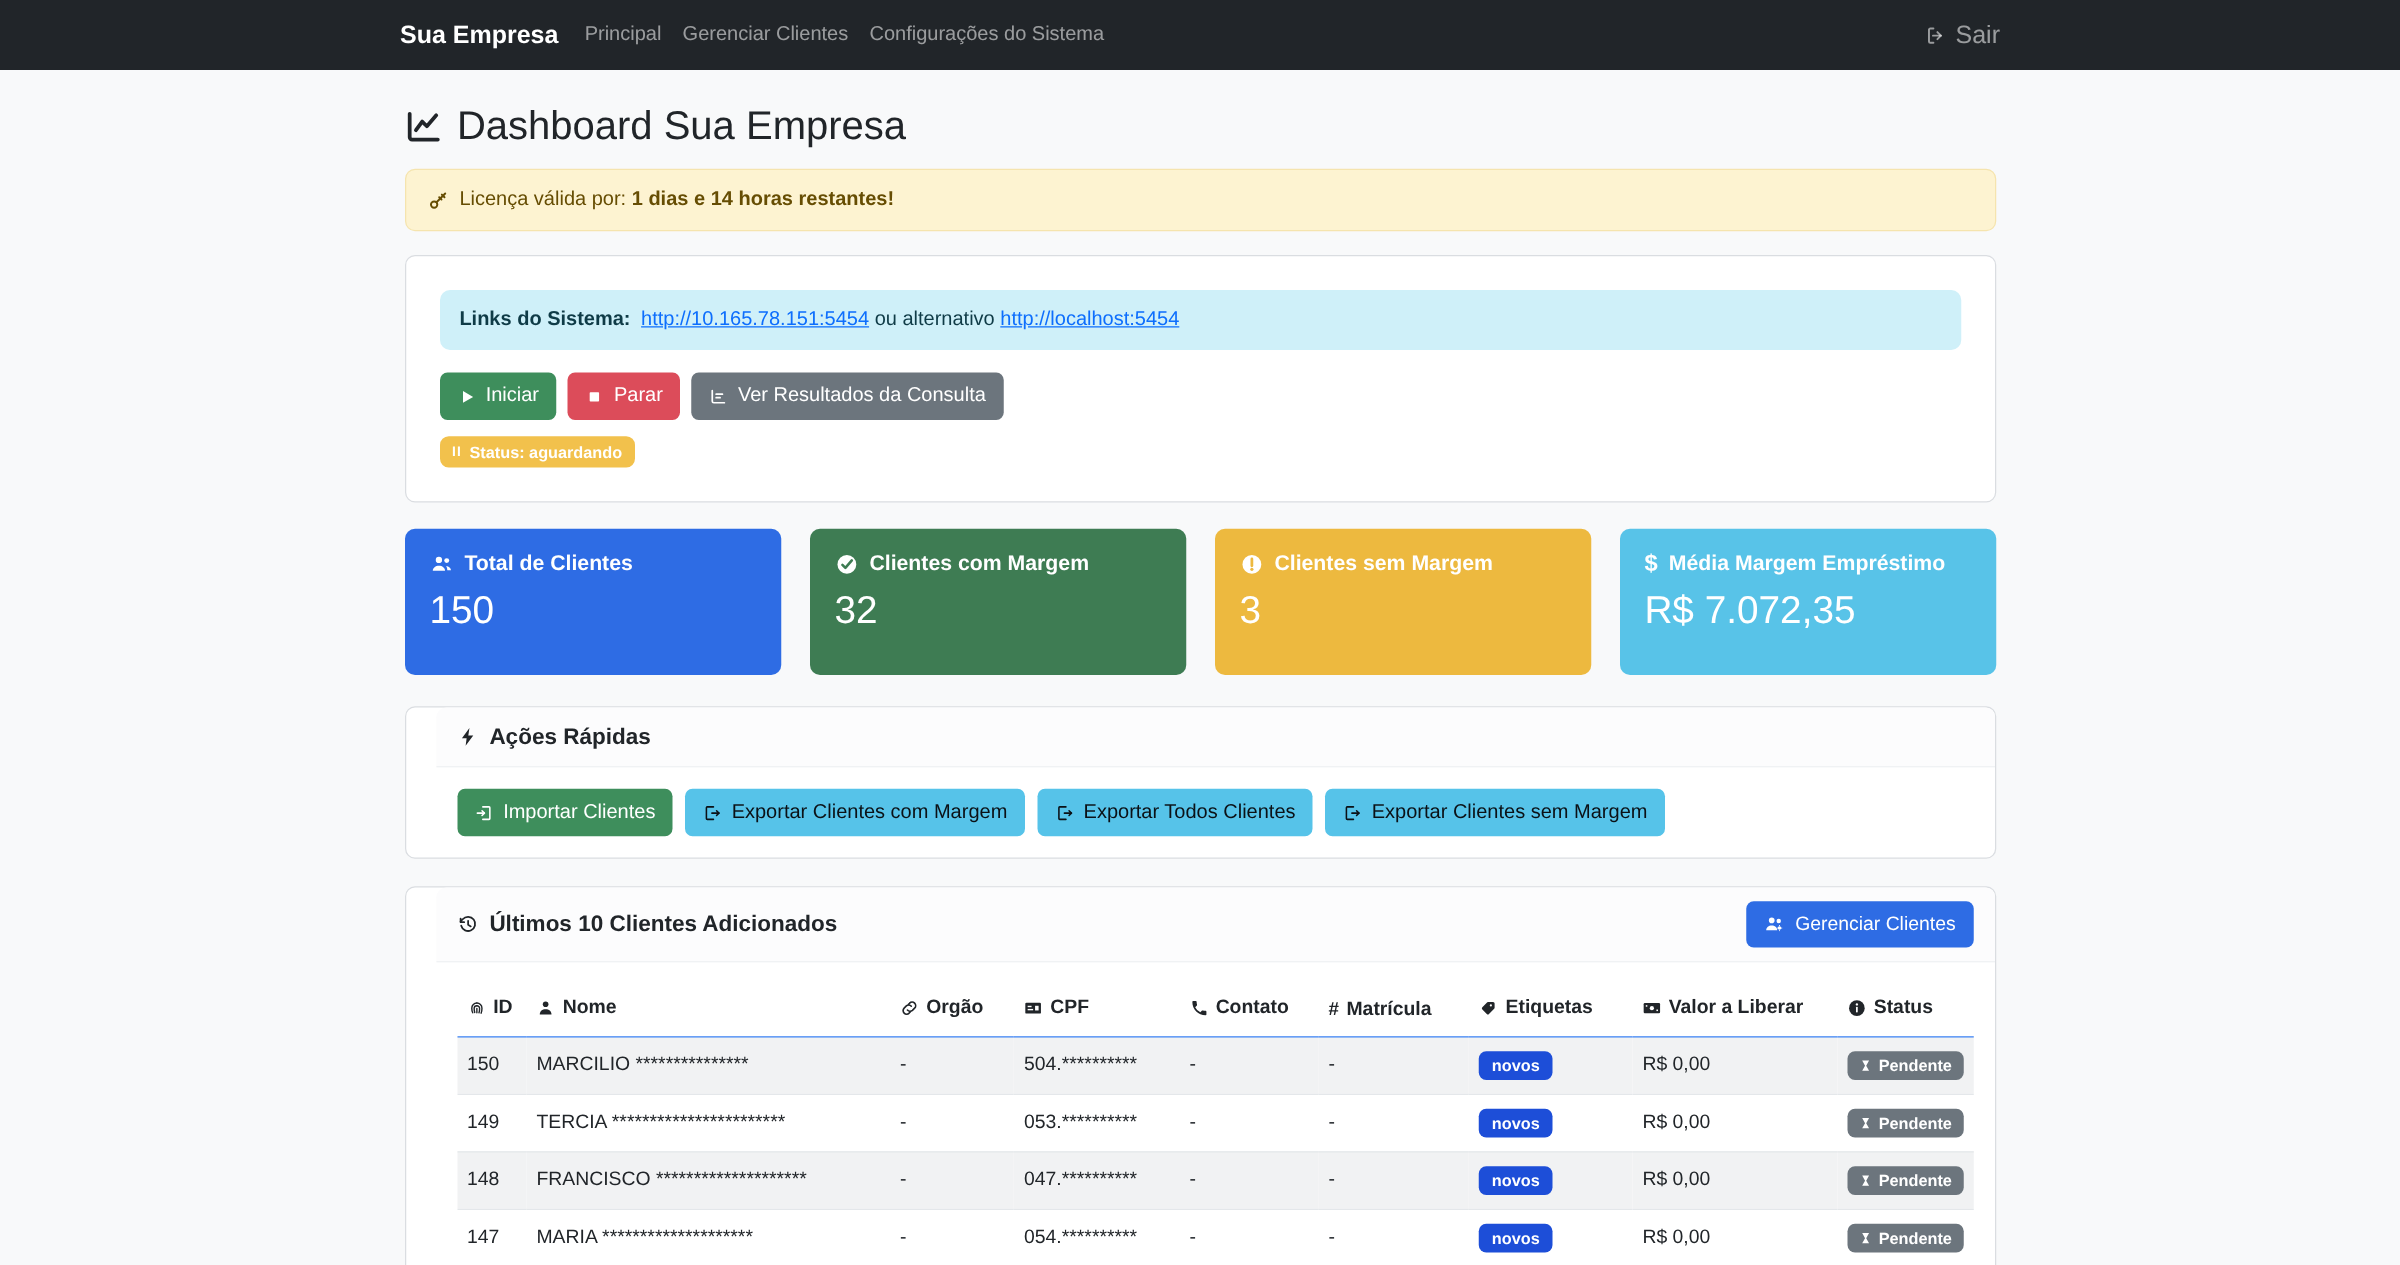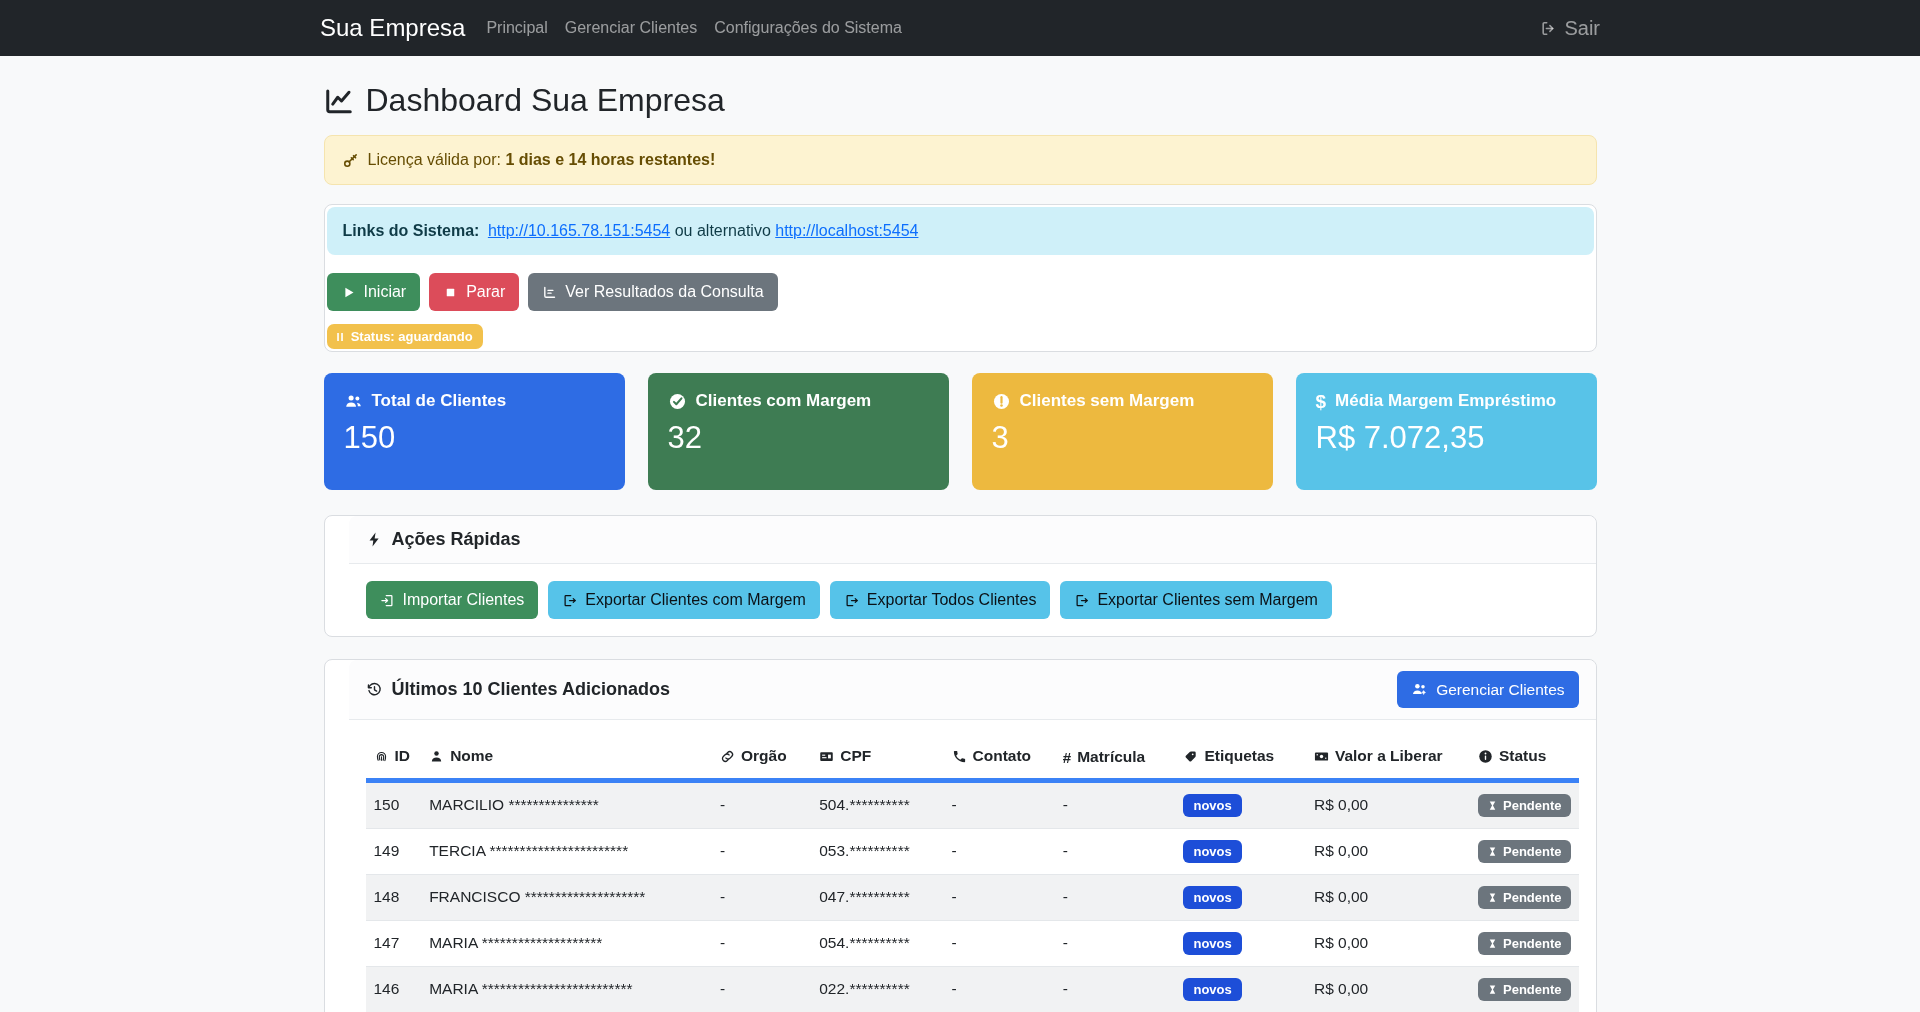--- a/index.html
+++ b/index.html
@@ -8,37 +8,37 @@
     width:1920px; height:1012px; overflow:hidden;
     background:#f8f9fa; color:#212529;
     font-family:"Liberation Sans", sans-serif;
     font-size:16px;
   }
   .container { width:1273px; margin:0 auto; }
 
   
   .navbar { background:#212529; height:56px; display:flex; align-items:center; }
   .nav-inner { width:1280px; margin:0 auto; display:flex; align-items:center; gap:17px; }
-  .brand { color:#fff; font-size:24px; font-weight:400; text-decoration:none; margin-right:4px; cursor:pointer; }
+  .brand { color:#fff; font-size:20px; font-weight:700; text-decoration:none; margin-right:4px; cursor:pointer; }
   .nav-link { color:rgba(255,255,255,.55); font-size:16px; text-decoration:none; cursor:pointer; }
   .nav-spacer { flex:1; }
   .logout { display:inline-flex; align-items:center; gap:7px; color:rgba(255,255,255,.55); font-size:20px; text-decoration:none; cursor:pointer; }
   .logout svg { width:17px; height:17px; }
 
   
   .main { padding-top:26px; }
   .page-title { display:flex; align-items:center; gap:12px; font-size:32px; font-weight:500; margin:0 0 16px; }
   .page-title svg { width:30px; height:30px; }
 
   .alert-warning { display:flex; align-items:center; gap:9px; background:#fdf3d1; border:1px solid #f5e4ae;
     color:#664d03; border-radius:8px; padding:15px 17px; font-size:16px; margin-bottom:19px; }
   .alert-warning svg { width:17px; height:17px; flex:none; }
 
   .card { background:#fff; border:1px solid #dadde1; border-radius:8px; }
-  .control-card { padding:2px; margin-bottom:21px; }
+  .control-card { padding:27px; margin-bottom:21px; }
 
   .info-box { background:#cff0f9; border-radius:8px; padding:15px 16px; font-size:16px; color:#0f3b47; margin-bottom:18px; }
   .info-box b { margin-right:4px; }
   .link { color:#0d6efd; text-decoration:underline; cursor:pointer; }
 
   .controls-row { display:flex; gap:9px; margin-bottom:13px; }
   .btn { display:inline-flex; align-items:center; gap:8px; border:none; border-radius:6px;
     padding:9px 14px; font-size:16px; font-family:inherit; cursor:pointer; line-height:1.25; white-space:nowrap; }
   .btn svg { width:15px; height:15px; flex:none; }
   .btn-green { background:#3e8e5c; color:#fff; }
@@ -65,21 +65,21 @@
     border-radius:8px 8px 0 0; display:flex; align-items:center; gap:9px; font-size:18px; font-weight:600; }
   .card-header svg { width:17px; height:17px; }
   .card-body { padding:17px;align-items:flex-end; }
   .actions-row { display:flex; gap:10px; }
 
   .table-card .card-header { justify-content:space-between; padding:11px 17px; }
   .header-left { display:flex; align-items:center; gap:9px; }
 
   
   table { width:100%; border-collapse:collapse; font-size:15.5px; }
-  th { text-align:left; padding:10px 8px; border-bottom:5px solid #3b82f6; font-weight:700; white-space:nowrap; }
+  th { text-align:left; padding:10px 8px; border-bottom:1px solid #3b82f6; font-weight:700; white-space:nowrap; }
   .th-inner { display:inline-flex; align-items:center; gap:6px; }
   th svg { width:15px; height:15px; }
   .hash-glyph { font-weight:800; font-size:15px; line-height:1; }
   td { padding:11px 8px; border-bottom:1px solid #e4e7ea; vertical-align:middle; white-space:nowrap; }
   tbody tr:nth-child(odd) { background:#f1f2f3; }
   .col-id{width:56px} .col-nome{width:297px} .col-orgao{width:101px} .col-cpf{width:135px}
   .col-contato{width:113px} .col-matricula{width:123px} .col-etiquetas{width:133px} .col-valor{width:166px}
 
   .badge-novos { background:#1d4ed8; color:#fff; font-size:13px; font-weight:700; padding:4px 10px; border-radius:6px; display:inline-block; }
   .badge-pendente { background:#6c757d; color:#fff; font-size:13px; font-weight:700; padding:4px 9px; border-radius:6px;

